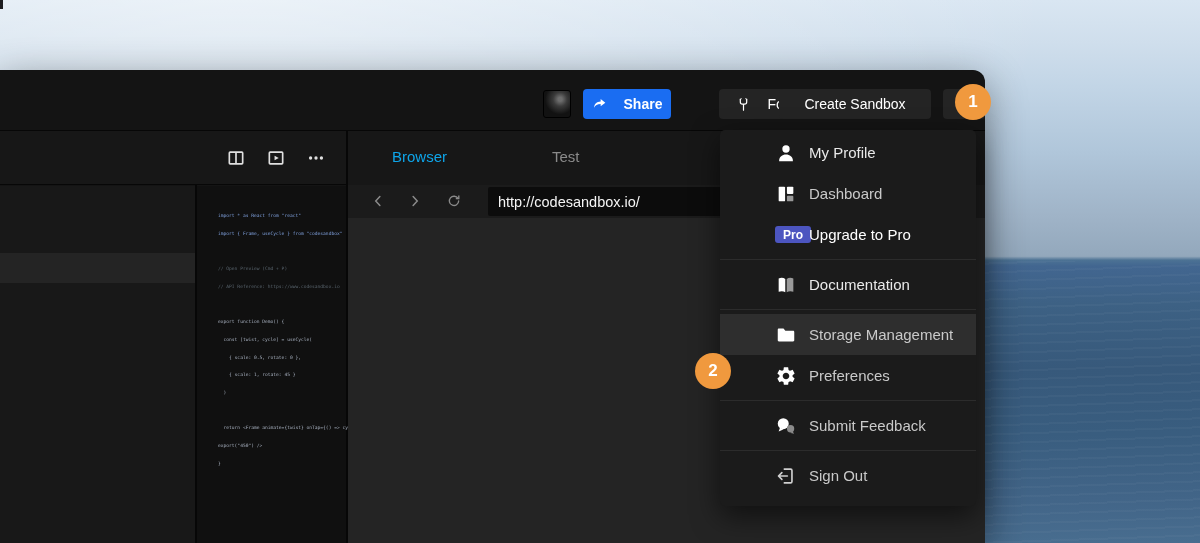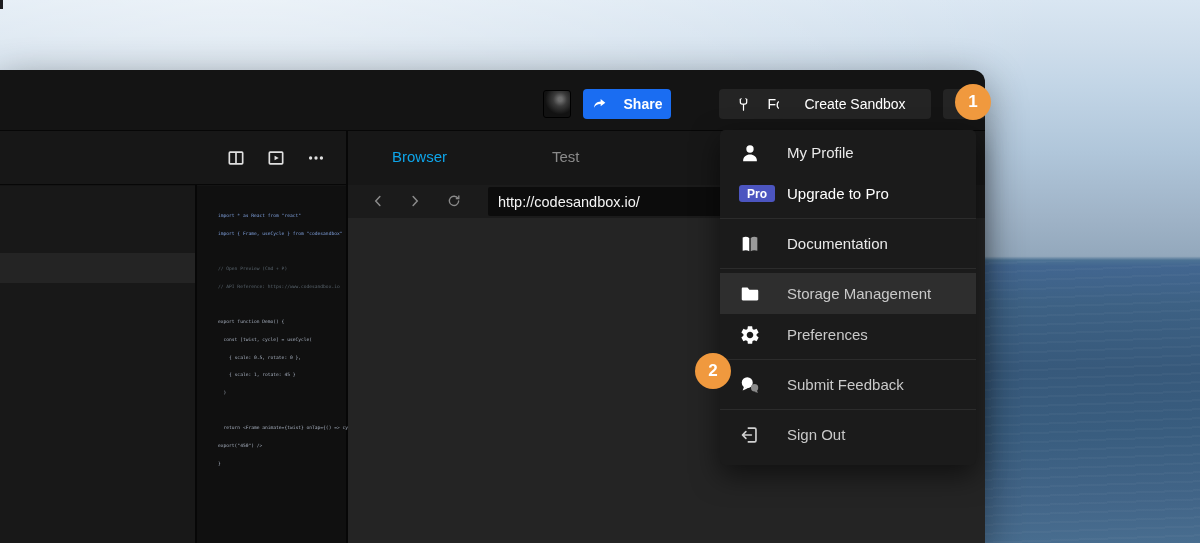--- a/index.html
+++ b/index.html
@@ -65,23 +65,23 @@
   .navrow { position:absolute; left:348px; top:185px; width:637px; height:33px; background:#1b1b1b; }
   .nav-ic { position:absolute; top:192px; width:18px; height:18px; cursor:pointer; }
   .urlbar { position:absolute; left:488px; top:187px; width:482px; height:29px; background:#0c0c0c;
     border:none; border-radius:2px; color:#f5f5f5; font-size:14.5px; padding:0 10px;
     font-family:"Liberation Sans", sans-serif; }
   .bcontent { position:absolute; left:348px; top:218px; width:637px; height:325px; background:#242424; }
 
   
   .menu { position:absolute; left:720px; top:130px; width:256px; background:#1b1b1b;
     border-radius:5px; box-shadow:0 10px 28px rgba(0,0,0,.55); padding:2px 0 10px 0; z-index:5; }
-  .mi { height:41px; display:flex; align-items:center; padding-left:19px; gap:14px; cursor:pointer; }
+  .mi { height:41px; display:flex; align-items:center; padding-left:19px; cursor:pointer; }
   .mi.hl { background:#2e2e2e; }
-  .mi-icon { width:34px; display:flex; align-items:center; justify-content:flex-start; flex:0 0 34px; }
+  .mi-icon { width:34px; display:flex; align-items:center; justify-content:flex-start; flex:0 0 34px;margin-left:36px; }
   .mi-label { font-size:15px; }
   .t-bright { color:#e9e9e9; }
   .t-mid { color:#c9c9c9; }
   .t-dim { color:#ffffff; }
   .mdiv { height:1px; background:#2c2c2c; margin:4px 0; }
   .probadge { display:inline-block; background:#4c55c0; color:#fff; font-size:12px; font-weight:700;
     padding:2.5px 8px; border-radius:3px; line-height:1; }
 
   
   .numbadge { position:absolute; width:36px; height:36px; border-radius:50%; background:#f0993e;
@@ -208,20 +208,30 @@
       <span class="mi-icon">
         <svg width="22" height="22" viewBox="0 0 24 24">
             <circle cx="12" cy="7.6" r="4" fill="#fff"></circle>
             <path d="M4.5 20.5c0-4.3 3.4-6.8 7.5-6.8s7.5 2.5 7.5 6.8v.5h-15z" fill="#fff"></path>
           </svg>
       </span>
       <span class="mi-label t-bright">My Profile</span>
     </div>
     <div class="mi">
       <span class="mi-icon">
+        <svg width="22" height="22" viewBox="0 0 24 24">
+            <rect x="4" y="4" width="7" height="16" rx="1" fill="#fff"></rect>
+            <rect x="13" y="4" width="7" height="8" rx="1" fill="#fff"></rect>
+            <rect x="13" y="14" width="7" height="6" rx="1" fill="#fff" opacity=".55"></rect>
+          </svg>
+      </span>
+      <span class="mi-label t-mid">Dashboard</span>
+    </div>
+    <div class="mi">
+      <span class="mi-icon">
           <span class="probadge">Pro</span>
         </span>
       <span class="mi-label t-dim">Upgrade to Pro</span>
     </div>
     <div class="mdiv"></div>
     <div class="mi">
       <span class="mi-icon">
         <svg width="22" height="22" viewBox="0 0 24 24">
             <path d="M4 4.8c2.6-1 5.2-.9 7.2.7V20c-2-1.5-4.6-1.6-7.2-.6z" fill="#fff"></path>
             <path d="M20 4.8c-2.6-1-5.2-.9-7.2.7V20c2-1.5 4.6-1.6 7.2-.6z" fill="#9a9a9a"></path>

